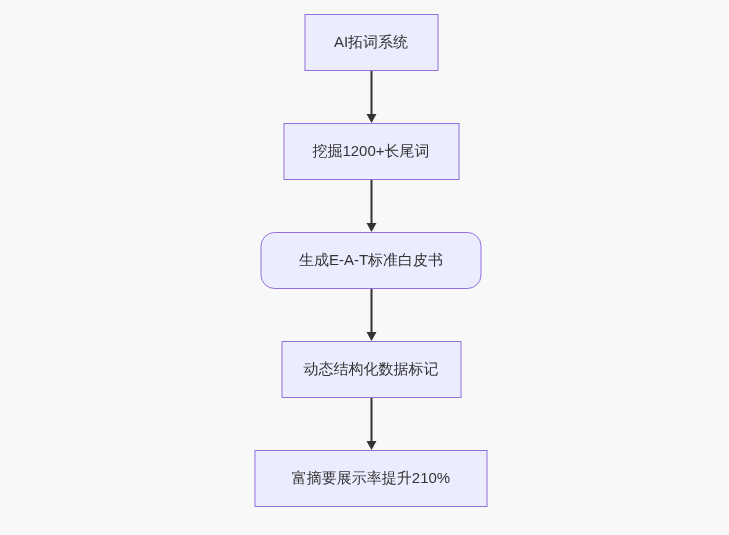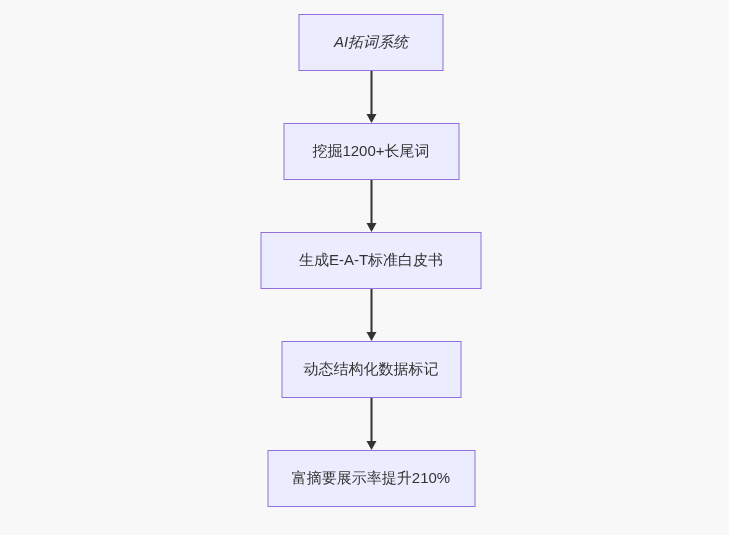--- a/index.html
+++ b/index.html
@@ -29,25 +29,25 @@
     display: flex;
     align-items: center;
     justify-content: center;
     background: #ECECFF;
     border: 1px solid #9370DB;
     color: #333333;
     font-size: 15px;
     white-space: nowrap;
     text-align: center;
   }
-  .n1 { width: 145px; font-style: italic; }
+  .n1 { width: 134px; }
   .n2 { width: 176px; }
-  .n3 { width: 221px; }
+  .n3 { width: 221px; border-radius: 14px; }
   .n4 { width: 180px; }
-  .n5 { width: 208px; text-align: right; }
+  .n5 { width: 233px; text-align: right; }
   .edge {
     display: flex;
     flex-direction: column;
     align-items: center;
     height: 52px;
   }
   .edge-line {
     width: 2px;
     flex: 1 1 auto;
     background: #333333;

